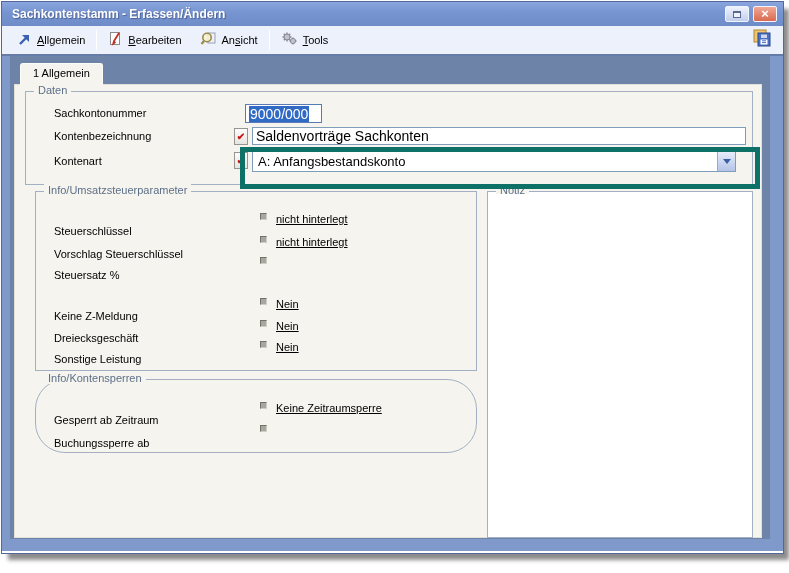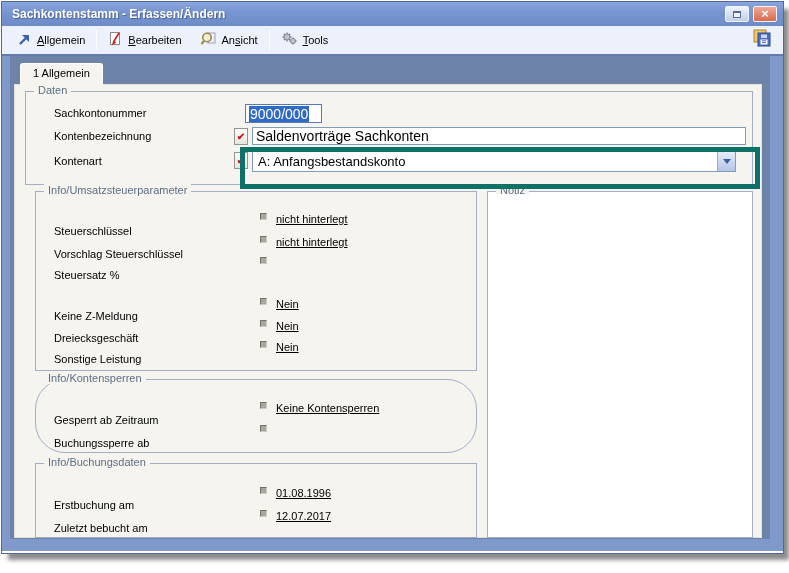--- a/index.html
+++ b/index.html
@@ -237,46 +237,29 @@
           <span class="group-title">Notiz</span>
           <div class="notiz-area"></div>
         </div>
 
         <div class="group g-sperr">
           <span class="group-title">Info/Kontensperren</span>
           <div class="row" style="top:22px;">
             <span class="rlabel">Gesperrt ab Zeitraum</span>
             <span class="vwrap">
                 <span class="bullet"></span>
-                <span class="rval">Keine Kontensperren</span>
+                <span class="rval">Keine Zeitraumsperre</span>
               </span>
           </div>
           <div class="row" style="top:45px;">
             <span class="rlabel">Buchungssperre ab</span>
             <span class="vwrap">
                 <span class="bullet"></span>
                 <span class="rval"></span>
               </span>
           </div>
         </div>
 
-        <div class="group g-buch">
-          <span class="group-title">Info/Buchungsdaten</span>
-          <div class="row" style="top:23px;">
-            <span class="rlabel">Erstbuchung am</span>
-            <span class="vwrap">
-                <span class="bullet"></span>
-                <span class="rval">01.08.1996</span>
-              </span>
-          </div>
-          <div class="row" style="top:46px;">
-            <span class="rlabel">Zuletzt bebucht am</span>
-            <span class="vwrap">
-                <span class="bullet"></span>
-                <span class="rval">12.07.2017</span>
-              </span>
-          </div>
-        </div>
 
       </div>
     </div>
   </div>
 </div>
 
 </body></html>

